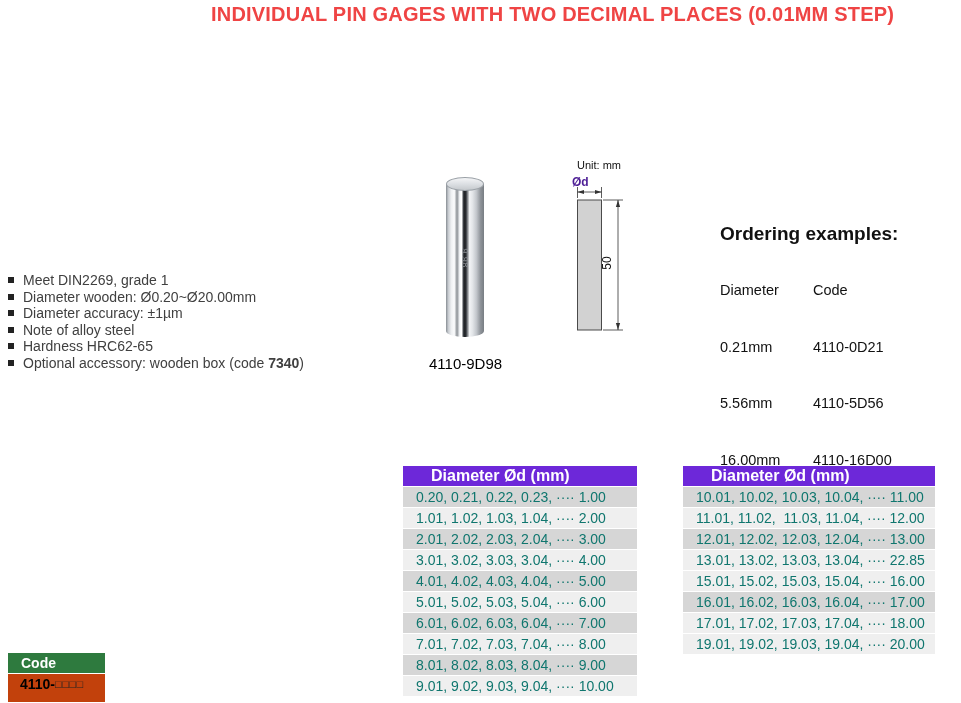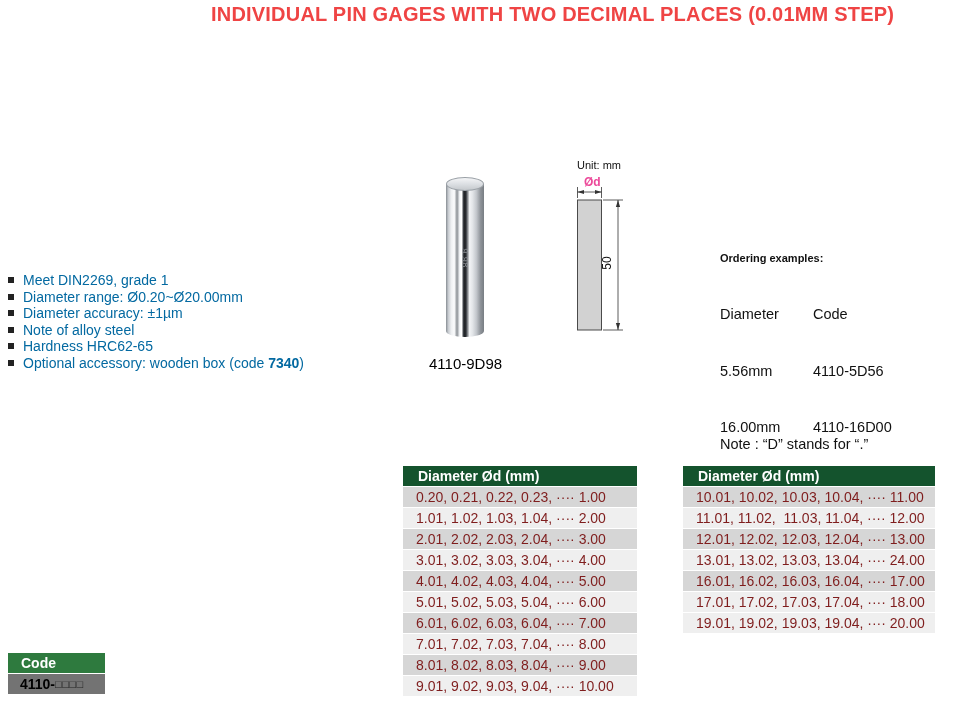--- a/index.html
+++ b/index.html
@@ -8,21 +8,21 @@
     font-family:"Liberation Sans", sans-serif; color:#111; overflow:hidden;
   }
   .title {
     position:absolute; left:211px; top:3px; width:745px;
     font-size:20px; font-weight:700; letter-spacing:0.2px; color:#ef4444;
     white-space:nowrap;
   }
   
   .features {
     position:absolute; left:8px; top:272px; margin:0; padding:0; list-style:none;
-    font-size:14px; line-height:16.6px; color:#0369a1;
+    font-size:14px; line-height:16.6px; color:#404040;
   }
   .features li { white-space:nowrap; }
   .features .marker {
     display:inline-block; width:6px; height:6px; background:#222;
     margin-right:9px; vertical-align:2px;
   }
   .features b { font-weight:700; }
   
   .cyl-body {
     position:absolute; left:446px; top:184px; width:38px; height:153px;
@@ -39,66 +39,66 @@
     border:1px solid #9ba1a7; box-sizing:border-box;
   }
   .engraving {
     position:absolute; left:451px; top:253px; width:28px; text-align:center;
     font-size:9px; color:#8f9398; letter-spacing:0.5px;
     transform:rotate(90deg);
   }
   .caption { position:absolute; left:429px; top:355px; font-size:15px; font-weight:400; color:#000; }
   
   .unit-label { position:absolute; left:577px; top:159px; font-size:11px; color:#111; }
-  .dia-label  { position:absolute; left:584px; top:175px; font-size:12px; font-weight:700; color:#ec4899; }
+  .dia-label  { position:absolute; left:572px; top:175px; font-size:12px; font-weight:700; color:#4c1d95; }
   .len-label  {
     position:absolute; left:595px; top:256px; width:24px; height:14px; text-align:center;
     font-size:12px; color:#111; transform:rotate(-90deg);
   }
   .drawing-svg { position:absolute; left:570px; top:155px; }
   
   .ordering { position:absolute; left:720px; top:226px; width:200px; font-size:14.5px; line-height:16.4px; color:#111; }
-  .ordering .heading { font-weight:700; font-size:11px;margin-top:24px; }
+  .ordering .heading { font-weight:700; font-size:19px; }
   .ordering .orow { display:flex;margin-top:40px; }
   .ordering .c1 { width:93px; }
   
   .dtable { position:absolute; top:466px; }
   .dtable-1 { left:403px; width:234px; }
   .dtable-2 { left:683px; width:252px; }
   .thead {
-    background:#14532d; color:#fff; font-weight:700; font-size:14px;
-    height:20px; line-height:20px; padding-left:15px; margin-bottom:1px;
+    background:#6d28d9; color:#fff; font-weight:700; font-size:16px;
+    height:20px; line-height:20px; padding-left:28px; margin-bottom:1px;
   }
   .drow {
-    font-size:14px; color:#7f1d1d; height:20px; line-height:20px;
+    font-size:14px; color:#0f766e; height:20px; line-height:20px;
     padding-left:13px; margin-bottom:1px; white-space:nowrap;
   }
   .drow.odd  { background:#d6d6d6; }
   .drow.even { background:#efefef; }
   
   .code-head {
     position:absolute; left:8px; top:653px; width:97px; height:20px; box-sizing:border-box;
     background:#2e7a3e; color:#fff; font-weight:700; font-size:14px; line-height:20px; padding-left:13px;
   }
   .code-val {
-    position:absolute; left:8px; top:674px; width:97px; height:20px; box-sizing:border-box;
-    background:#737373; color:#000; font-weight:700; font-size:14px; line-height:20px; padding-left:12px;
+    position:absolute; left:8px; top:674px; width:97px; height:28px; box-sizing:border-box;
+    background:#c2410c; color:#000; font-weight:700; font-size:14px; line-height:20px; padding-left:12px;
   }
   .code-val .boxes { font-size:11px; font-weight:400; letter-spacing:0.5px; position:relative; top:-1px; color:#222; }
 </style>
 </head>
 <body>
 
 <div class="page">
 
   <div class="title">INDIVIDUAL PIN GAGES WITH TWO DECIMAL PLACES (0.01MM STEP)</div>
 
   <ul class="features">
     <li><span class="marker"></span><span>Meet DIN2269, grade 1</span></li>
-    <li><span class="marker"></span><span>Diameter range: Ø0.20~Ø20.00mm</span></li>
+    <li><span class="marker"></span><span>Diameter wooden: Ø0.20~Ø20.00mm</span></li>
     <li><span class="marker"></span><span>Diameter accuracy: ±1µm</span></li>
     <li><span class="marker"></span><span>Note of alloy steel</span></li>
     <li><span class="marker"></span><span>Hardness HRC62-65</span></li>
     <li><span class="marker"></span><span>Optional accessory: wooden box (code </span><b>7340</b><span>)</span></li>
   </ul>
 
   <div class="cyl-body"></div>
   <div class="cyl-top"></div>
   <div class="engraving">9.98</div>
   <div class="caption">4110-9D98</div>
@@ -122,20 +122,24 @@
     <polygon points="48,175 45.9,168 50.1,168" fill="#333"></polygon>
   </svg>
 
   <div class="ordering">
     <div class="heading">Ordering examples:</div>
     <div class="orow">
       <span class="c1">Diameter</span>
       <span class="c2">Code</span>
     </div>
     <div class="orow">
+      <span class="c1">0.21mm</span>
+      <span class="c2">4110-0D21</span>
+    </div>
+    <div class="orow">
       <span class="c1">5.56mm</span>
       <span class="c2">4110-5D56</span>
     </div>
     <div class="orow">
       <span class="c1">16.00mm</span>
       <span class="c2">4110-16D00</span>
     </div>
     <div class="note">Note : “D” stands for “.”</div>
   </div>
 
@@ -151,21 +155,22 @@
     <div class="drow even">7.01, 7.02, 7.03, 7.04, ···· 8.00</div>
     <div class="drow odd">8.01, 8.02, 8.03, 8.04, ···· 9.00</div>
     <div class="drow even">9.01, 9.02, 9.03, 9.04, ···· 10.00</div>
   </div>
 
   <div class="dtable dtable-2">
     <div class="thead">Diameter Ød (mm)</div>
     <div class="drow odd">10.01, 10.02, 10.03, 10.04, ···· 11.00</div>
     <div class="drow even">11.01, 11.02, &nbsp;11.03, 11.04, ···· 12.00</div>
     <div class="drow odd">12.01, 12.02, 12.03, 12.04, ···· 13.00</div>
-    <div class="drow even">13.01, 13.02, 13.03, 13.04, ···· 24.00</div>
+    <div class="drow even">13.01, 13.02, 13.03, 13.04, ···· 22.85</div>
+    <div class="drow even">15.01, 15.02, 15.03, 15.04, ···· 16.00</div>
     <div class="drow odd">16.01, 16.02, 16.03, 16.04, ···· 17.00</div>
     <div class="drow even">17.01, 17.02, 17.03, 17.04, ···· 18.00</div>
     <div class="drow even">19.01, 19.02, 19.03, 19.04, ···· 20.00</div>
   </div>
 
   <div class="code-head">Code</div>
   <div class="code-val"><span>4110-</span><span class="boxes">□□□□</span></div>
 
 </div>
 

